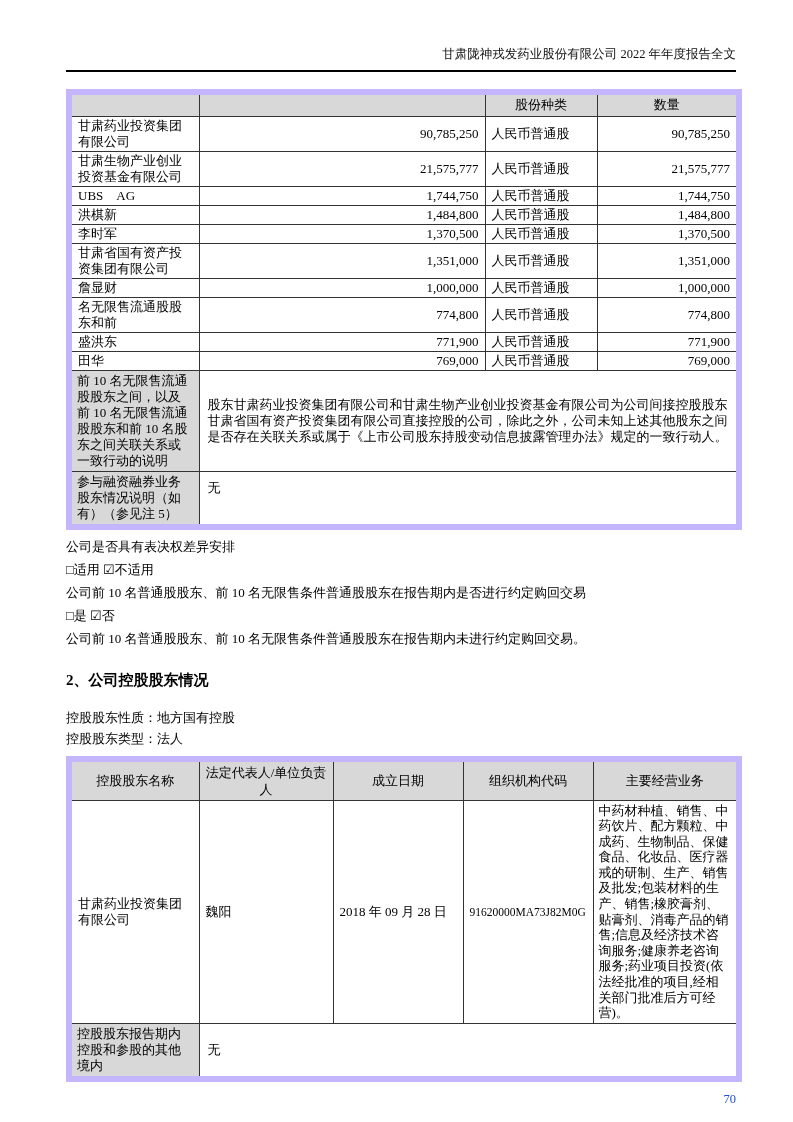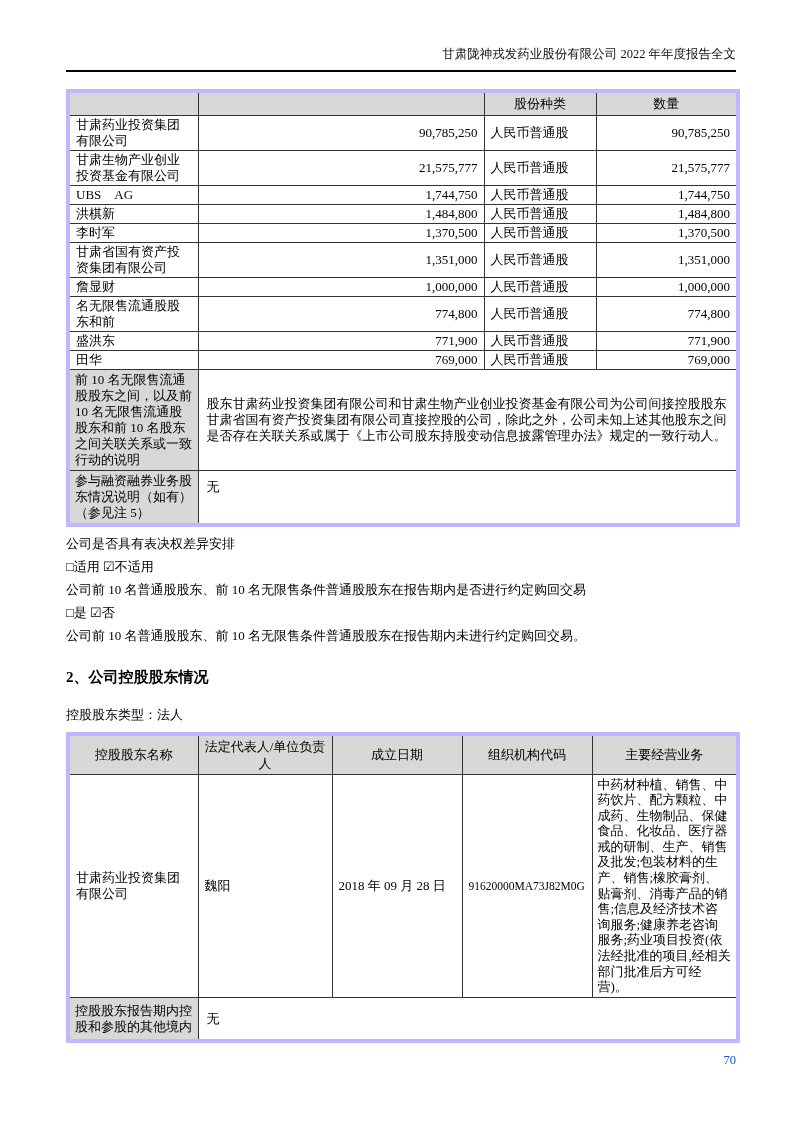--- a/index.html
+++ b/index.html
@@ -11,21 +11,21 @@
   }
   .content { width: 670px; margin-left: 66px; }
   .doc-header {
     padding-top: 46px; text-align: right;
     font-size: 12.5px; line-height: 17px; color: #111;
     margin-bottom: 7px;
   }
   .header-rule { border-top: 2.5px solid #000; height: 0; margin-bottom: 17px; }
 
   table { border-collapse: collapse; width: 670px; table-layout: fixed; font-size: 13px; }
-  table.outer { border: 4px solid #c4b5fd; }
+  table.outer { border: 6px solid #c4b5fd; }
   td { border: 1px solid #333; padding: 1px 6px; line-height: 16px; vertical-align: middle; }
   .shaded { background: #d8d8d8; }
   .hdr { text-align: center; height: 24px; }
   .num { text-align: right; margin-top: 20px; }
   .note-label { padding: 2px 5px; }
   .note-content { padding: 2px 8px; }
 
   .para-block { margin-top: 9px; font-size: 13px; }
   .para-block p { margin: 7px 0; line-height: 16px; }
 
@@ -142,20 +142,21 @@
   <div class="para-block">
     <p>公司是否具有表决权差异安排</p>
     <p>□适用 ☑不适用</p>
     <p>公司前 10 名普通股股东、前 10 名无限售条件普通股股东在报告期内是否进行约定购回交易</p>
     <p>□是 ☑否</p>
     <p>公司前 10 名普通股股东、前 10 名无限售条件普通股股东在报告期内未进行约定购回交易。</p>
   </div>
 
   <div class="section-heading">2、公司控股股东情况</div>
 
+  <div class="info-line">控股股东性质：地方国有控股</div>
   <div class="info-line">控股股东类型：法人</div>
 
   <table class="outer t2">
     <colgroup>
       <col style="width:130px">
         <col style="width:134px">
         <col style="width:130px">
         <col style="width:130px">
         <col style="width:146px">
     </colgroup>

